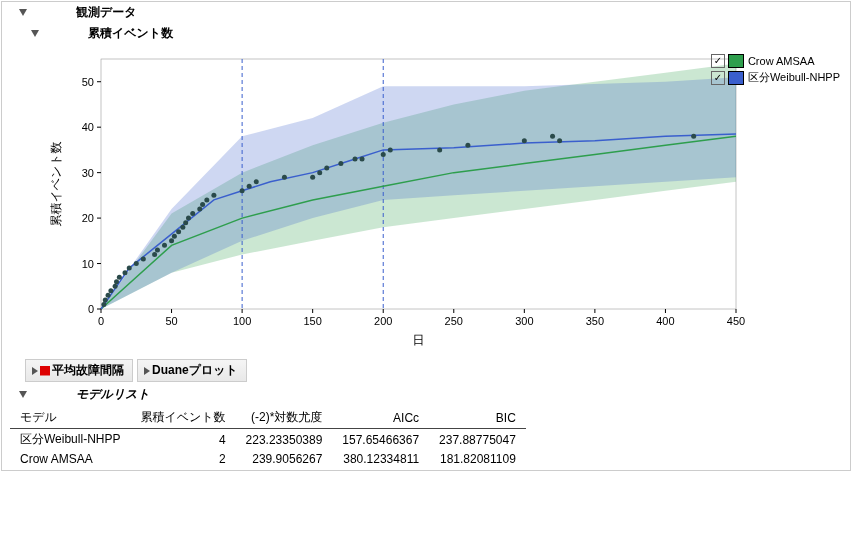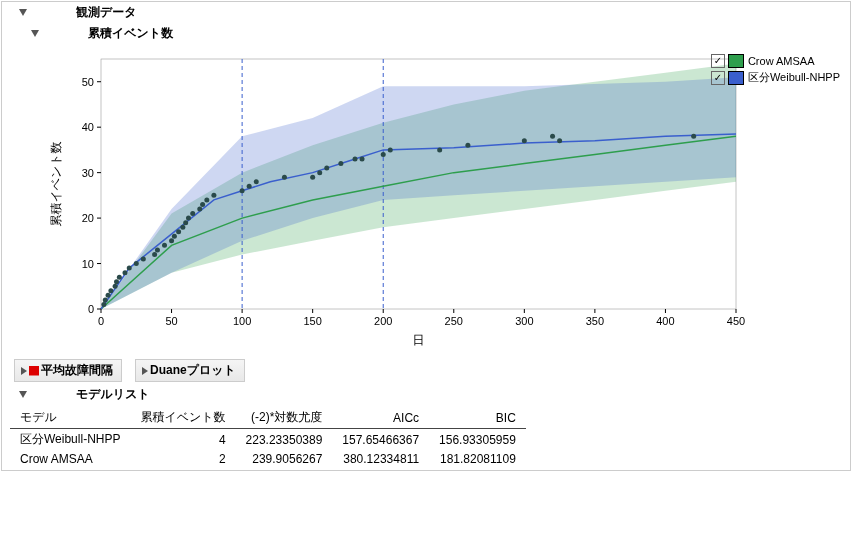--- a/index.html
+++ b/index.html
@@ -13,21 +13,21 @@
   .chart-area{position:relative;padding:5px 0 5px 20px;}
   .legend{position:absolute;top:10px;right:10px;font-size:11px;}
   .legend-item{display:flex;align-items:center;margin-bottom:2px;}
   .legend-sw{width:14px;height:12px;border:1px solid #000;margin-right:4px;}
   .legend-cb{width:12px;height:12px;border:1px solid #666;margin-right:3px;display:flex;align-items:center;justify-content:center;font-size:10px;line-height:1;}
   table.model{border-collapse:collapse;margin:2px 8px;}
   table.model th{text-align:right;padding:2px 10px;font-weight:normal;border-bottom:1px solid #444;}
   table.model th:first-child{text-align:left;}
   table.model td{text-align:right;padding:2px 10px;}
   table.model td:first-child{text-align:left;}
-  .closed-sections{display:flex;gap:13px;margin:2px 0 2px 12px;}
+  .closed-sections{display:flex;gap:4px;margin:2px 0 2px 23px;}
   .closed-box{border:1px solid #ccc;background:linear-gradient(#f5f5f5,#e8e8e8);padding:2px 8px 2px 4px;display:flex;align-items:center;font-weight:bold;}
 </style>
 </head>
 <body>
 
 <div class="panel">
 
   <div class="section">
     <div class="section-header">
       <span class="tri">
@@ -169,21 +169,21 @@
       <span class="tri">
         <svg width="10" height="10">
             <polygon points="2,1 8,5 2,9" fill="#555"></polygon>
           </svg>
       </span>
       <span>Duaneプロット</span>
     </div>
   </div>
 
   <div class="section" style="margin-left:0;">
-    <div class="section-header" style="margin-left:12px;">
+    <div class="section-header" style="margin-left:12px;font-style:italic;">
       <span class="tri">
         <svg width="10" height="10">
             <polygon points="1,1 9,1 5,8" fill="#555"></polygon>
           </svg>
       </span>
       <span>モデルリスト</span>
     </div>
     <table class="model">
       <thead>
           <tr id="mt-head">
@@ -193,21 +193,21 @@
             <th>AICc</th>
             <th>BIC</th>
           </tr>
         </thead>
       <tbody id="mt-body">
           <tr>
             <td>区分Weibull-NHPP</td>
             <td>4</td>
             <td>223.23350389</td>
             <td>157.65466367</td>
-            <td>156.93305959</td>
+            <td>237.88775047</td>
           </tr>
           <tr>
             <td>Crow AMSAA</td>
             <td>2</td>
             <td>239.9056267</td>
             <td>380.12334811</td>
             <td>181.82081109</td>
           </tr>
         </tbody>
     </table>

